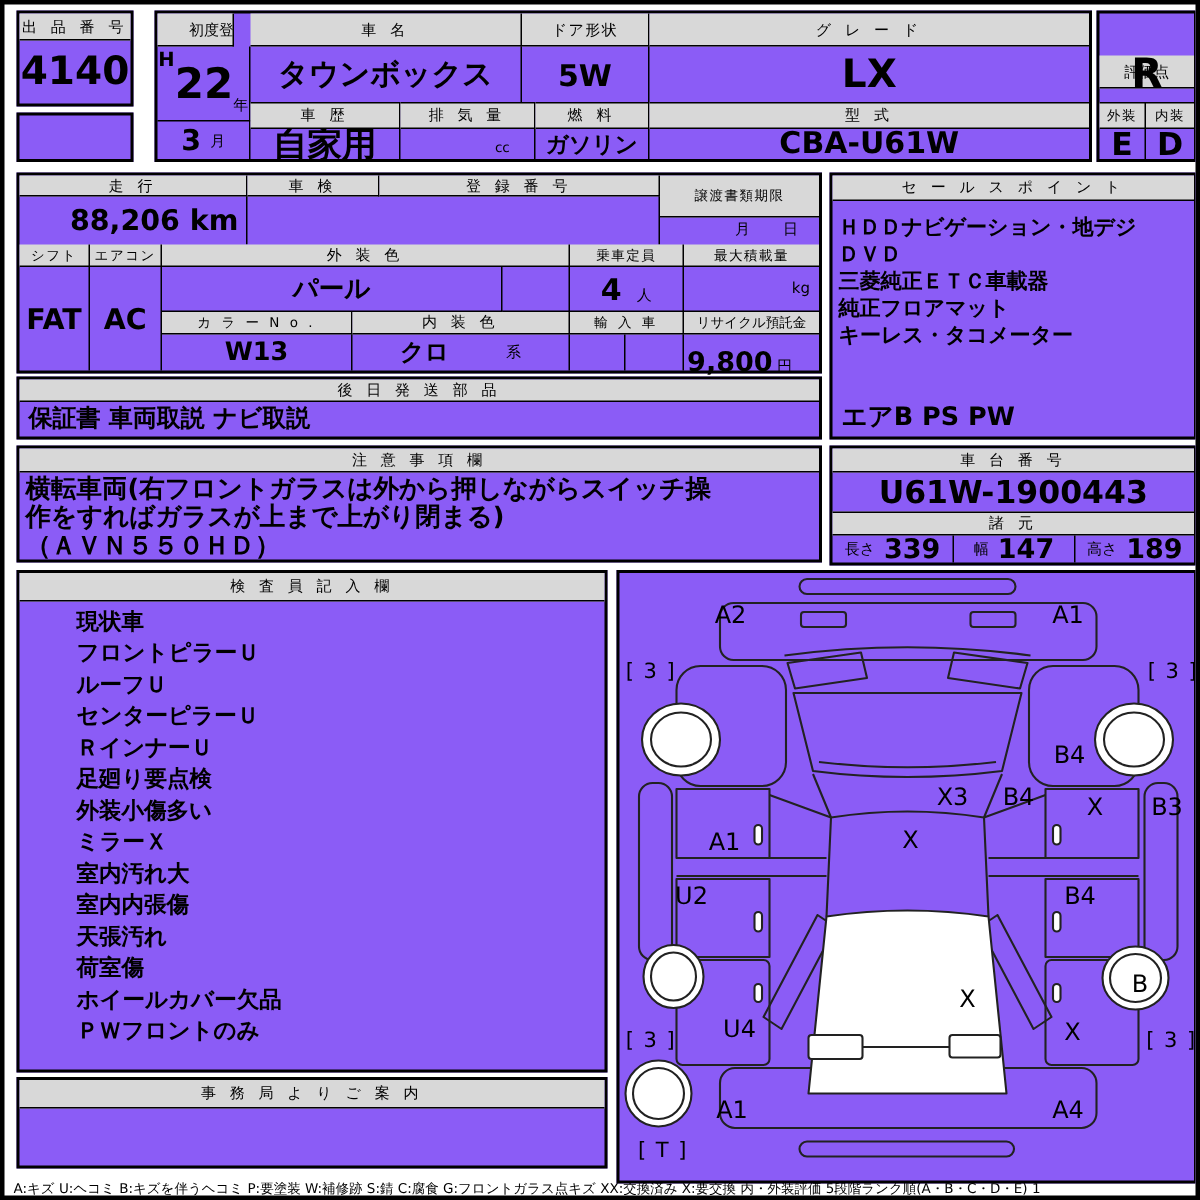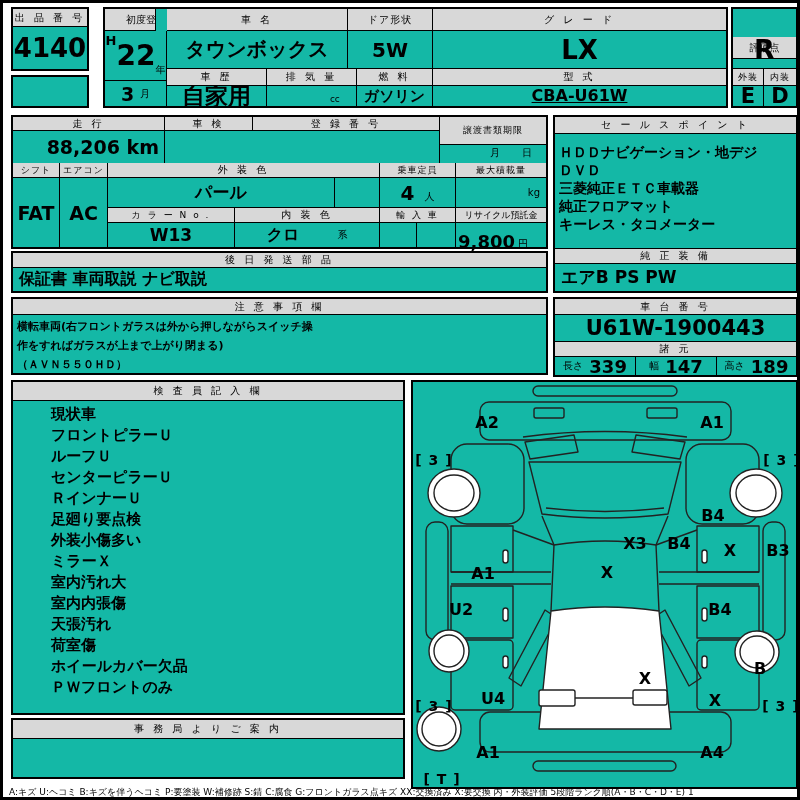--- a/index.html
+++ b/index.html
@@ -1,27 +1,27 @@
 <!DOCTYPE html>
 <html><head>
 <meta charset="utf-8">
 <style>
   html,body{margin:0;padding:0;background:#fff;}
   #sheet{position:relative;width:800px;height:800px;background:#fff;color:#000;
          font-family:"DejaVu Sans","Liberation Sans",sans-serif;border:3px solid #000;box-sizing:border-box;overflow:hidden;}
-  .box{position:absolute;box-sizing:border-box;border:2px solid #000;background:#14b8a6;}
+  .box{position:absolute;box-sizing:border-box;border:2px solid #000;background:#8b5cf6;}
   .cell{position:absolute;box-sizing:border-box;display:flex;align-items:center;justify-content:center;overflow:hidden;}
   .gray{background:#d8d8d8;}
   .hd{font-size:10px;letter-spacing:3px;white-space:nowrap;}
   .hds{font-size:9px;letter-spacing:1px;white-space:nowrap;}
   .b{font-weight:bold;} .br{border-right:1px solid #000;}
   .bt{border-top:1px solid #000;} .bb{border-bottom:1px solid #000;}
   .left{justify-content:flex-start;} .right{justify-content:flex-end;}
   .lines div{font-weight:bold;white-space:nowrap;}
-  .dlabel{position:absolute;transform:translate(-50%,-50%);font-weight:bold;font-size:16px;white-space:nowrap;margin-top:12px;}
+  .dlabel{position:absolute;transform:translate(-50%,-50%);font-weight:normal;font-size:16px;white-space:nowrap;}
   .dlabel.sm{font-size:14px;letter-spacing:1px;}
   svg{position:absolute;left:0;top:0;}
 </style>
 </head>
 <body>
 
 <div id="sheet">
 
   <div class="box" style="left:8px;top:4px;width:78px;height:64px;">
     <div class="cell gray hd bb" style="left:0;top:0;right:0;height:18px;">出 品 番 号</div>
@@ -54,21 +54,21 @@
     <div class="cell gray hd bt bb br" style="left:162px;top:59px;width:90px;height:18px;">排 気 量</div>
     <div class="cell gray hd bt bb br" style="left:252px;top:59px;width:76px;height:18px;">燃 料</div>
     <div class="cell gray hd bt bb" style="left:328px;top:59px;right:0;height:18px;">型 式</div>
 
     <div class="cell b br" style="left:62px;top:77px;width:100px;height:20px;font-size:23px;">自家用</div>
     <div class="cell br" style="left:162px;top:77px;width:90px;height:20px;">
       <span class="b" style="font-size:20px;margin-top:48px;">660</span>
       <span style="font-size:9px;margin-left:5px;margin-top:6px;">cc</span>
     </div>
     <div class="cell b br" style="left:252px;top:77px;width:76px;height:20px;font-size:15px;">ガソリン</div>
-    <div class="cell b" style="left:328px;top:77px;right:0;height:18px;font-size:16px;text-decoration:underline;">CBA-U61W</div>
+    <div class="cell b" style="left:328px;top:77px;right:0;height:18px;font-size:20px;">CBA-U61W</div>
   </div>
 
   <div class="box" style="left:728px;top:4px;width:67px;height:101px;">
     <div class="cell gray hd bb" style="left:0;top:0;right:0;height:22px;letter-spacing:0;margin-top:28px;">評価点</div>
     <div class="cell b" style="left:0;top:22px;right:0;height:37px;font-size:27px;">R</div>
     <div class="cell gray hds bt bb br" style="left:0;top:59px;width:31px;height:18px;">外装</div>
     <div class="cell gray hds bt bb" style="left:31px;top:59px;right:0;height:18px;">内装</div>
     <div class="cell b br" style="left:0;top:77px;width:31px;height:20px;font-size:21px;">E</div>
     <div class="cell b" style="left:31px;top:77px;right:0;height:20px;font-size:21px;">D</div>
   </div>
@@ -121,32 +121,31 @@
 
   <div class="box" style="left:550px;top:112px;width:245px;height:178px;">
     <div class="cell gray hd bb" style="left:0;top:0;right:0;height:17px;">セ ー ル ス ポ イ ン ト</div>
     <div class="lines" style="position:absolute;left:4px;top:26px;right:2px;font-size:14px;line-height:18px;">
       <div>ＨＤＤナビゲーション・地デジ</div>
       <div>ＤＶＤ</div>
       <div>三菱純正ＥＴＣ車載器</div>
       <div>純正フロアマット</div>
       <div>キーレス・タコメーター</div>
     </div>
-    <div class="cell gray hd bt bb" style="left:0;top:131px;right:0;height:16px;">純 正 装 備</div>
     <div class="cell b left" style="left:0;top:147px;right:0;bottom:0;font-size:17px;padding-left:6px;">エアB PS PW</div>
   </div>
 
   <div class="box" style="left:8px;top:248px;width:537px;height:42px;">
     <div class="cell gray hd bb" style="left:0;top:0;right:0;height:15px;">後 日 発 送 部 品</div>
     <div class="cell b left" style="left:0;top:15px;right:0;bottom:0;font-size:16px;padding-left:6px;">保証書 車両取説 ナビ取説</div>
   </div>
 
   <div class="box" style="left:8px;top:294px;width:537px;height:78px;">
     <div class="cell gray hd bb" style="left:0;top:0;right:0;height:16px;">注 意 事 項 欄</div>
-    <div class="lines" style="position:absolute;left:4px;top:18px;right:2px;font-size:11px;line-height:19px;">
+    <div class="lines" style="position:absolute;left:4px;top:18px;right:2px;font-size:17px;line-height:19px;">
       <div>横転車両(右フロントガラスは外から押しながらスイッチ操</div>
       <div>作をすればガラスが上まで上がり閉まる)</div>
       <div>（ＡＶＮ５５０ＨＤ）</div>
     </div>
   </div>
 
   <div class="box" style="left:550px;top:294px;width:245px;height:80px;">
     <div class="cell gray hd bb" style="left:0;top:0;right:0;height:16px;">車 台 番 号</div>
     <div class="cell b" style="left:0;top:16px;right:0;height:26px;font-size:21px;">U61W-1900443</div>
     <div class="cell gray hd bt bb" style="left:0;top:42px;right:0;height:16px;">諸 元</div>

